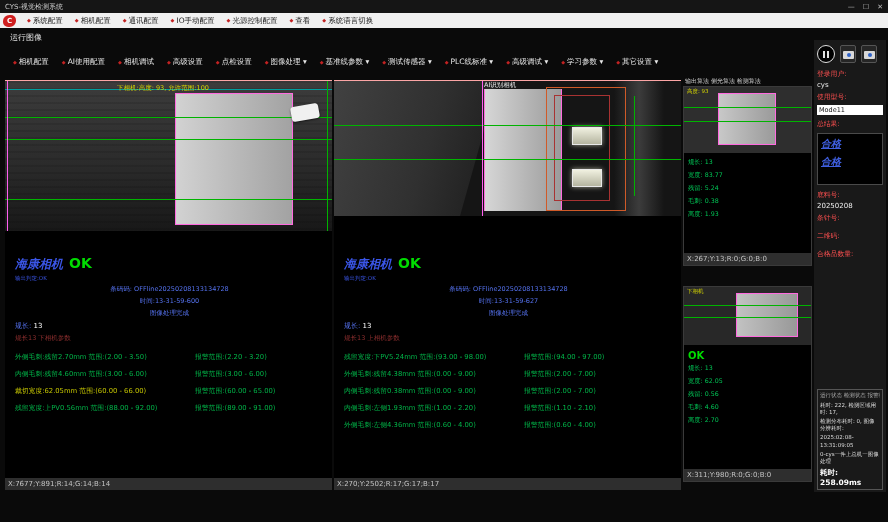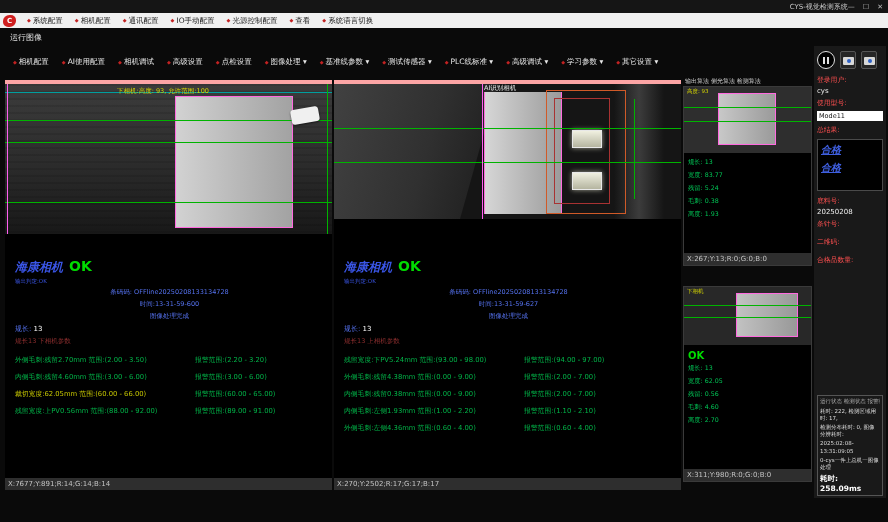--- a/index.html
+++ b/index.html
@@ -2,38 +2,38 @@
 <html><head>
 <meta charset="utf-8">
 <style>
   * { margin:0; padding:0; box-sizing:border-box; }
   html,body { background:#333; }
   body { font-family:"DejaVu Sans", sans-serif; }
   .app { position:relative; width:888px; height:522px; background:#0a0a0a; overflow:hidden; }
 
   
   .titlebar { position:absolute; left:0; top:0; width:888px; height:13px; background:#151515; color:#c8c8c8; font-size:7px; display:flex; align-items:center; padding:0 5px; }
-  .titlebar .title { flex:1;text-align:right; }
+  .titlebar .title { flex:1; }
   .win-controls { display:flex; gap:8px; font-size:7px; color:#b8b8b8; }
   .win-controls span { cursor:default; }
 
   
   .menubar { position:absolute; left:0; top:13px; width:888px; height:15px; background:#f0f0f0; display:flex; align-items:center; padding-left:3px; }
   .logo { width:13px; height:12px; background:#cf1f1f; border-radius:50% 40% 50% 40%; color:#fff; font-size:7px; font-weight:bold; display:flex; align-items:center; justify-content:center; margin-right:5px; }
   .menu-item { display:flex; align-items:center; gap:2px; font-size:7.5px; color:#1c1c1c; padding:0 6px; cursor:default; white-space:nowrap; }
   .diamond { color:#c22222; font-size:5px; line-height:1; }
 
   .run-tab { position:absolute; left:10px; top:32px; font-size:8px; color:#e0e0e0; }
 
   
   .toolbar { position:absolute; left:8px; top:52px; width:800px; height:20px; display:flex; align-items:center; gap:3px; }
   .tool-item { display:flex; align-items:center; gap:2px; font-size:7.5px; color:#e8e8e8; padding:0 5px; white-space:nowrap; cursor:default; }
 
   
-  .view { position:absolute; background:#000; display:flex; flex-direction:column; border-top:4px solid #fca5a5; }
+  .view { position:absolute; background:#000; display:flex; flex-direction:column; border-top:1px solid #fca5a5; }
   .view-left { left:5px; top:80px; width:327px; height:410px; }
   .view-mid  { left:334px; top:80px; width:347px; height:410px; }
   .img-area { position:relative; overflow:hidden; }
   .img-left { height:150px; background:linear-gradient(180deg,#3c3c3c,#2b2b2b 55%,#181818); }
   .img-mid  { height:135px; background:#151515; }
   .deco { position:absolute; }
   .gline { position:absolute; left:0; right:0; height:1px; background:#00b400; }
   .cline { position:absolute; left:0; right:0; height:1px; background:#009e9e; }
   .vpink { position:absolute; top:0; bottom:0; width:1px; background:#ff5df0; }
   .vgreen { position:absolute; width:1px; background:#00b400; }
@@ -64,21 +64,21 @@
   .small-panel { background:#000; border:1px solid #3a3a3a; display:flex; flex-direction:column; }
   .sp1 { height:180px; margin-bottom:20px; }
   .sp2 { height:196px; }
   .sp-img1 { position:relative; height:66px; background:#2e2e2e; overflow:hidden; }
   .sp-img2 { position:relative; height:58px; background:#282828; overflow:hidden; }
   .sp-lines { flex:1; padding:5px 4px 0; }
   .sp-line { color:#00c455; font-size:6.3px; margin-bottom:4px; }
   .sp-ok { color:#00dc00; font-size:10px; font-weight:bold; margin-bottom:3px; }
 
   
-  .info-panel { position:absolute; left:814px; top:46px; width:72px; height:452px; background:#191919; padding:2px 3px; display:flex; flex-direction:column; font-size:7px; }
+  .info-panel { position:absolute; left:814px; top:40px; width:72px; height:452px; background:#191919; padding:2px 3px; display:flex; flex-direction:column; font-size:7px; }
   .controls-row { display:flex; gap:5px; align-items:center; height:24px; margin-bottom:3px; }
   .pause-btn { width:18px; height:18px; border:1.5px solid #e0e0e0; border-radius:50%; display:flex; align-items:center; justify-content:center; gap:2px; background:#000; cursor:default; }
   .pause-btn .bar { width:2px; height:7px; background:#e0e0e0; }
   .cam-btn { width:16px; height:18px; background:#262626; border:1px solid #555; border-radius:2px; position:relative; cursor:default; }
   .cam-body { position:absolute; left:2px; top:5px; width:11px; height:8px; background:#d8d8d8; border-radius:1px; }
   .cam-lens { position:absolute; left:6px; top:7px; width:4px; height:4px; background:#2f62c8; border-radius:50%; }
   .label-red { color:#ff5050; font-size:6.8px; margin-bottom:2px; white-space:nowrap; }
   .value-white { color:#eeeeee; font-size:7px; margin-bottom:3px; }
   .model-box { background:#ffffff; color:#111; padding:0 2px; height:10px; line-height:10px; font-size:6.5px; margin:1px 0 4px; }
   .result-box { border:1px solid #4a4a4a; background:#000; height:52px; margin:2px 0 5px; padding:3px; }

